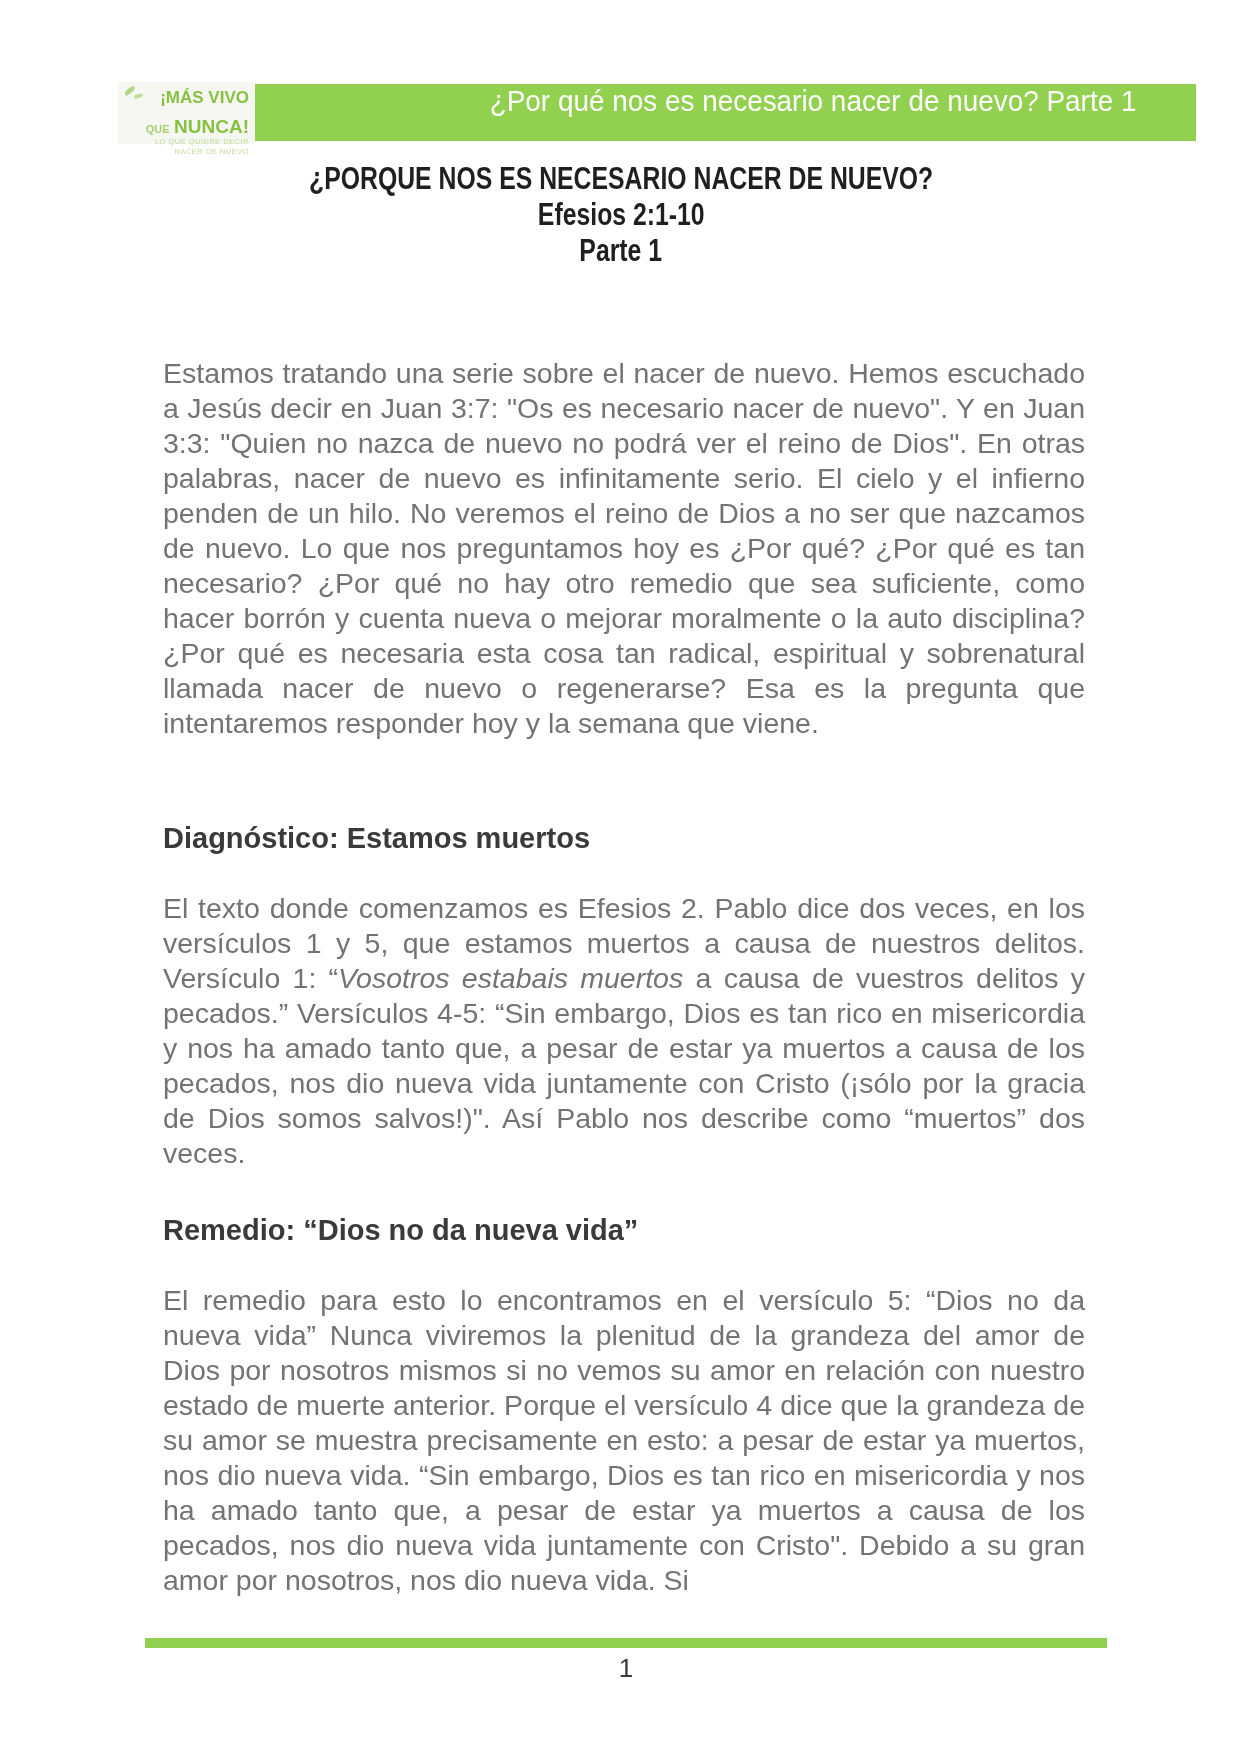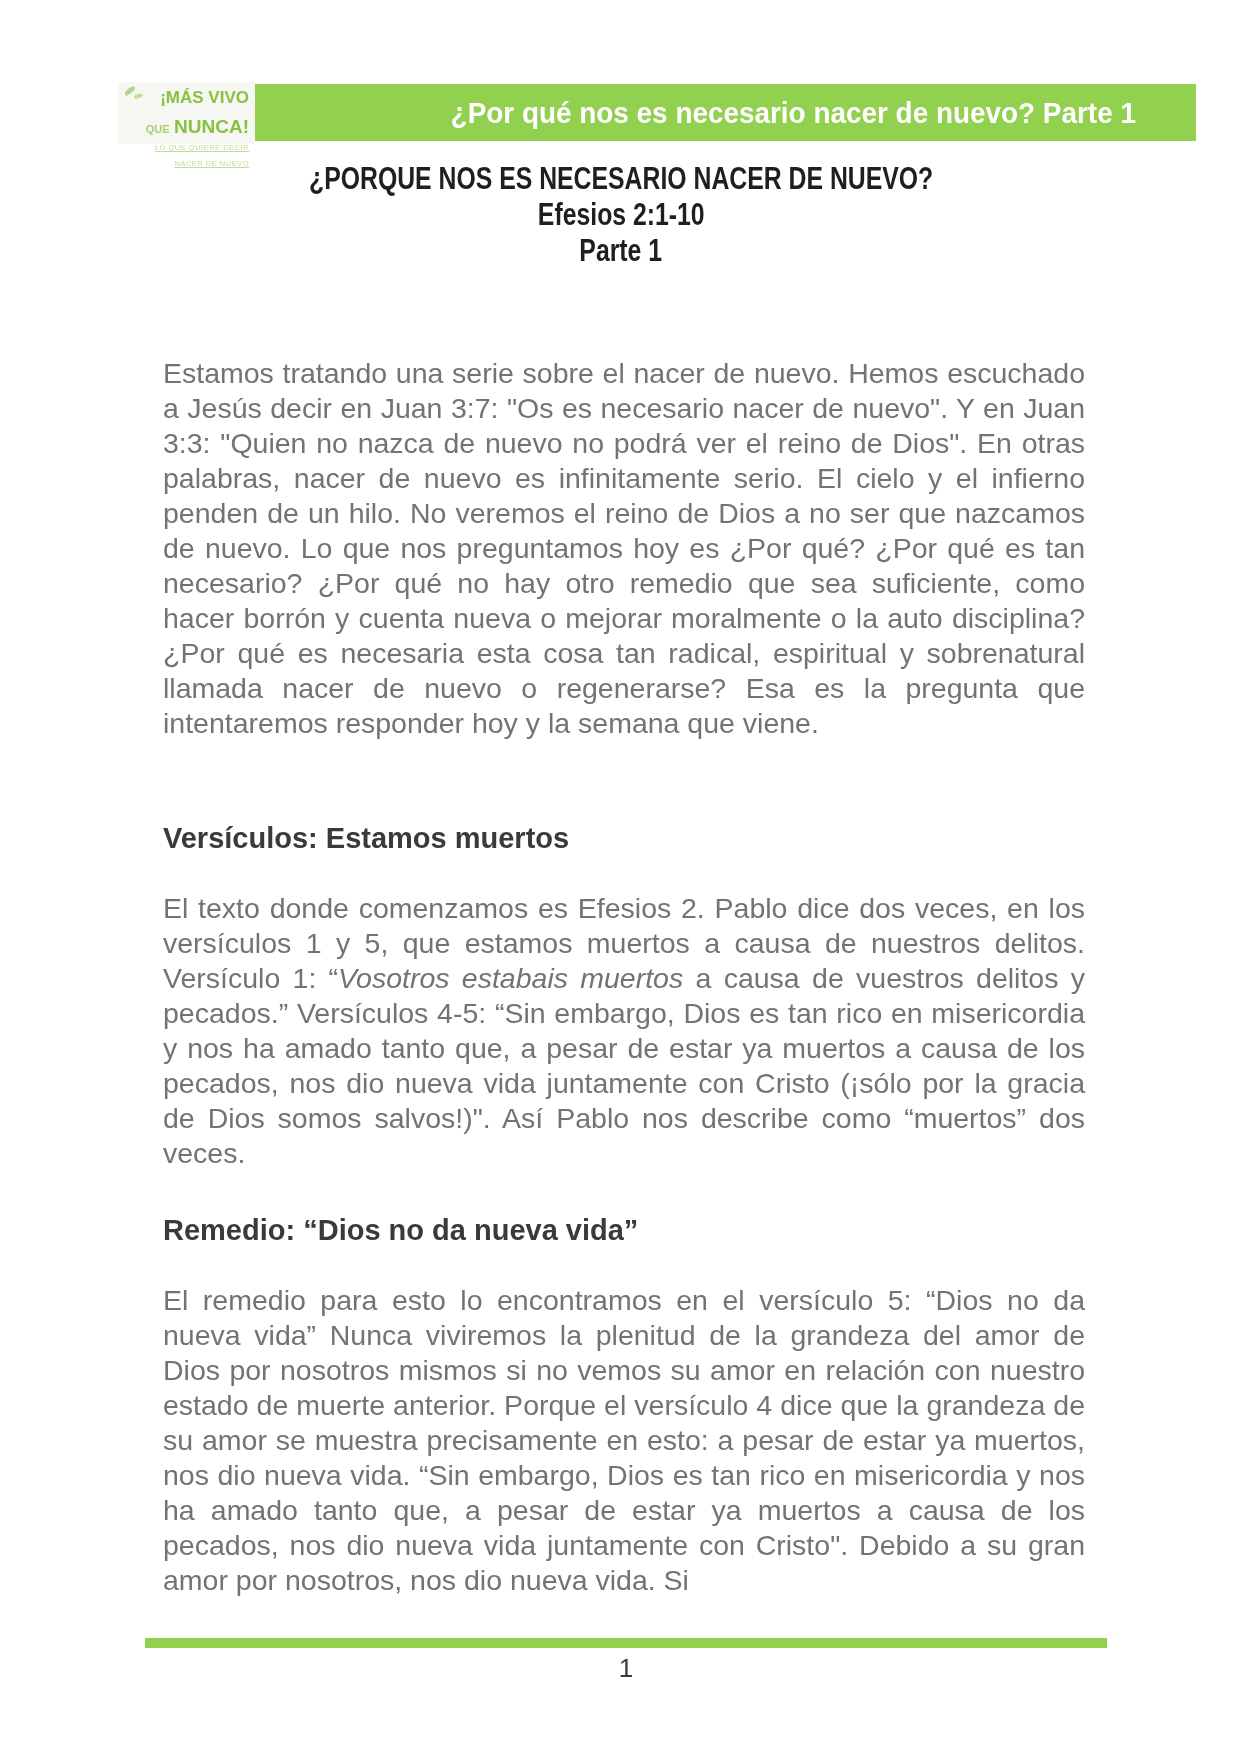--- a/index.html
+++ b/index.html
@@ -47,37 +47,34 @@
     font-size: 17px;
     letter-spacing: 0px;
     margin-top: 4px;
   }
   .logo-line2 { margin-top: 11px; white-space: nowrap; }
   .logo-que   { color: #a9cf72; font-weight: bold; font-size: 11px; }
   .logo-nunca { color: #86c23f; font-weight: bold; font-size: 19px; }
   .logo-tagline {
     color: #b9d88e;
     font-size: 7.5px;
-    margin-top: 8px;
+    margin-top: 2px;
     letter-spacing: .5px;
     opacity: .9;
-    text-decoration: underline;
   }
 
   .banner {
     position: absolute;
     left: 255px; top: 84px;
     width: 941px; height: 57px;
     background: #92d050;
     display: flex;
-    align-items: center;
     justify-content: flex-end;
     box-sizing: border-box;
     padding-right: 60px;
-    font-weight: bold;
   }
   .banner-text {
     color: #ffffff;
     font-size: 30px;
     white-space: nowrap;
     display: inline-block;
     transform: scaleX(0.93);
     transform-origin: right center;
   }
 
@@ -182,21 +179,21 @@
       <span class="condensed">Efesios 2:1-10</span>
     </div>
     <div>
       <span class="condensed">Parte 1</span>
     </div>
   </div>
 
 
   <p class="para" id="intro-paragraph">Estamos tratando una serie sobre el nacer de nuevo. Hemos escuchado a Jesús decir en Juan 3:7: "Os es necesario nacer de nuevo". Y en Juan 3:3: "Quien no nazca de nuevo no podrá ver el reino de Dios". En otras palabras, nacer de nuevo es infinitamente serio. El cielo y el infierno penden de un hilo. No veremos el reino de Dios a no ser que nazcamos de nuevo. Lo que nos preguntamos hoy es ¿Por qué? ¿Por qué es tan necesario? ¿Por qué no hay otro remedio que sea suficiente, como hacer borrón y cuenta nueva o mejorar moralmente o la auto disciplina? ¿Por qué es necesaria esta cosa tan radical, espiritual y sobrenatural llamada nacer de nuevo o regenerarse? Esa es la pregunta que intentaremos responder hoy y la semana que viene.</p>
 
-  <div class="section-heading" id="heading-diagnostico">Versículos: Estamos muertos</div>
+  <div class="section-heading" id="heading-diagnostico">Diagnóstico: Estamos muertos</div>
 
   <p class="para" id="diagnostico-paragraph">
     <span>El texto donde comenzamos es Efesios 2. Pablo dice dos veces, en los versículos 1 y 5, que estamos muertos a causa de nuestros delitos. Versículo 1: “</span><span class="italic">Vosotros estabais muertos</span><span> a causa de vuestros delitos y pecados.” Versículos 4-5: “Sin embargo, Dios es tan rico en misericordia y nos ha amado tanto que, a pesar de estar ya muertos a causa de los pecados, nos dio nueva vida juntamente con Cristo (¡sólo por la gracia de Dios somos salvos!)". Así Pablo nos describe como “muertos” dos veces.</span>
   </p>
 
   <div class="section-heading" id="heading-remedio">Remedio: “Dios no da nueva vida”</div>
 
   <p class="para" id="remedio-paragraph">El remedio para esto lo encontramos en el versículo 5: “Dios no da nueva vida” Nunca viviremos la plenitud de la grandeza del amor de Dios por nosotros mismos si no vemos su amor en relación con nuestro estado de muerte anterior. Porque el versículo 4 dice que la grandeza de su amor se muestra precisamente en esto: a pesar de estar ya muertos, nos dio nueva vida. “Sin embargo, Dios es tan rico en misericordia y nos ha amado tanto que, a pesar de estar ya muertos a causa de los pecados, nos dio nueva vida juntamente con Cristo". Debido a su gran amor por nosotros, nos dio nueva vida. Si</p>
 
   <div class="footer-bar"></div>

